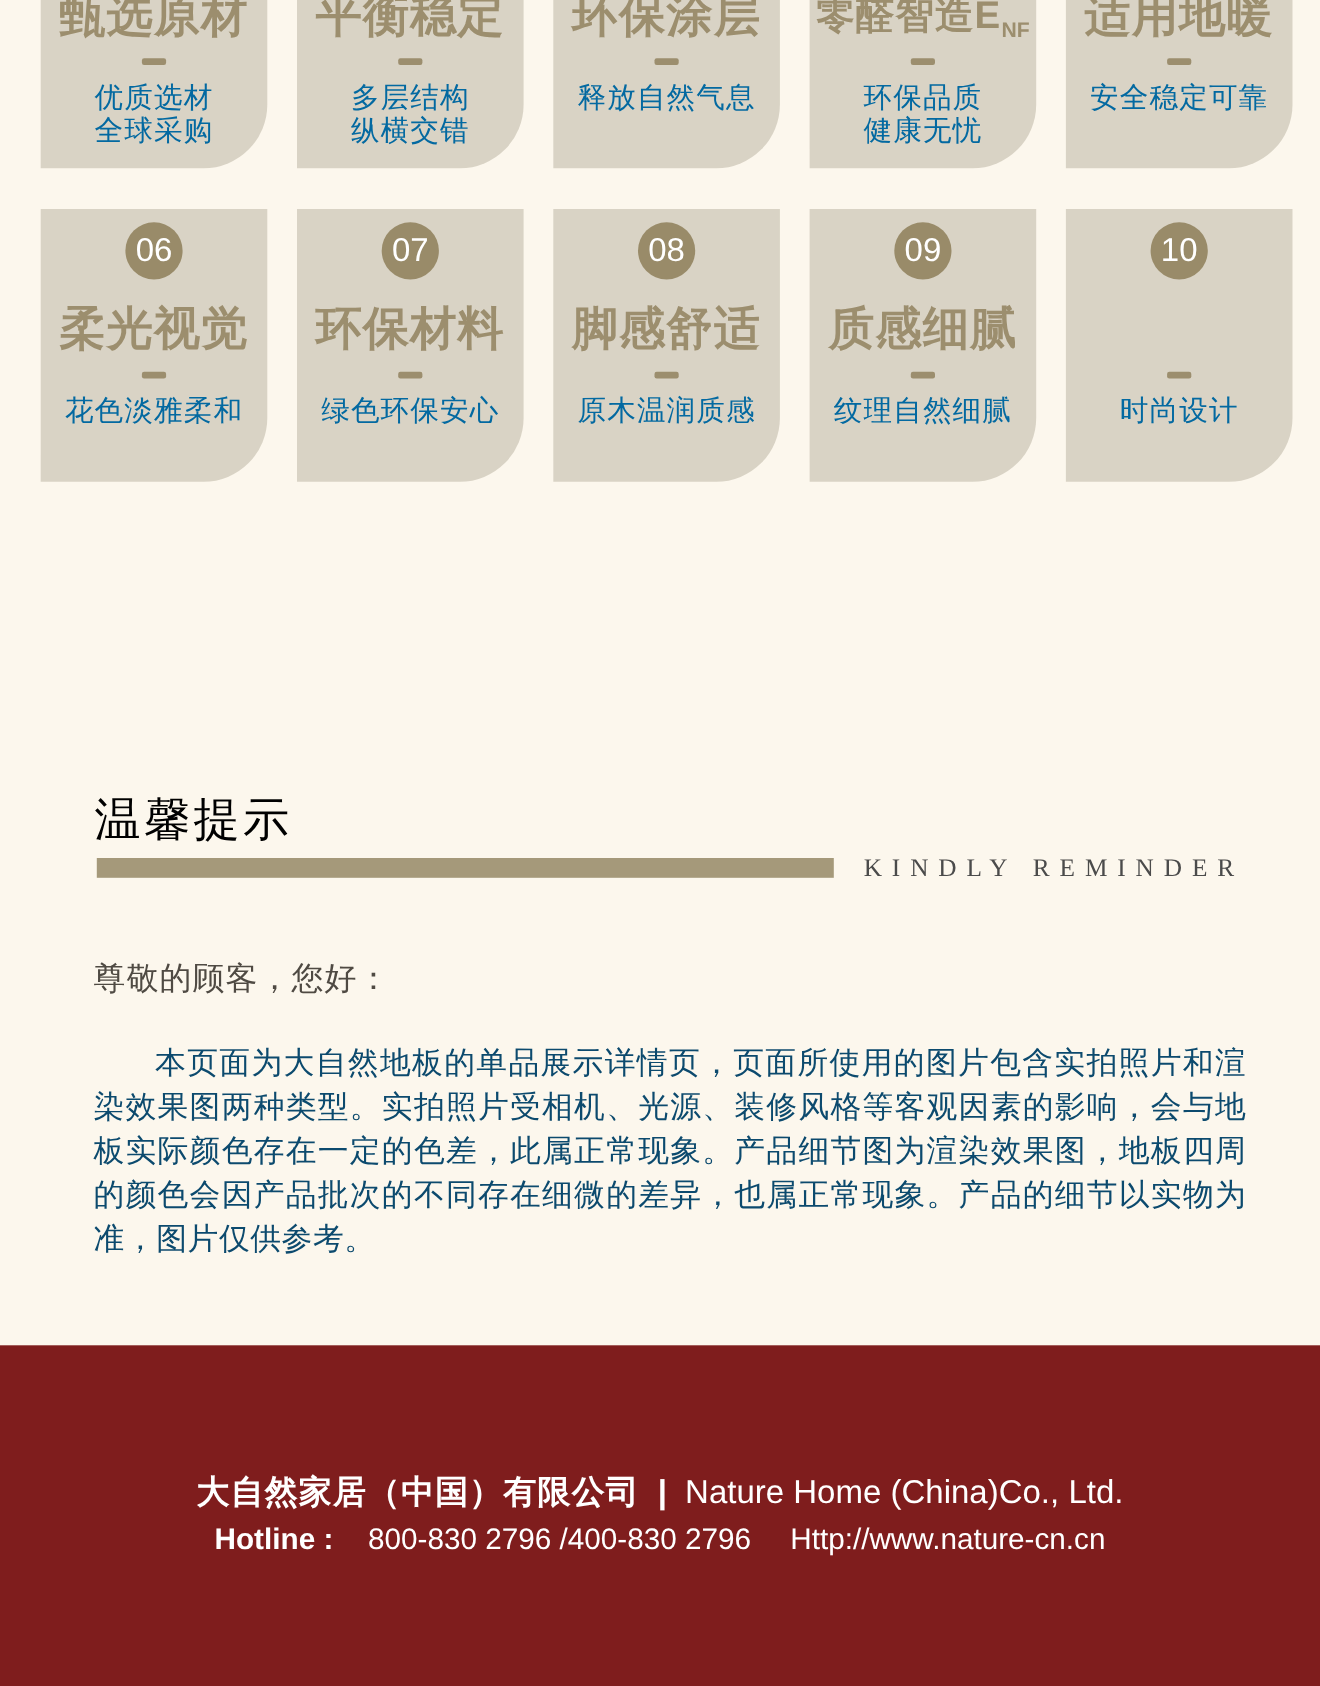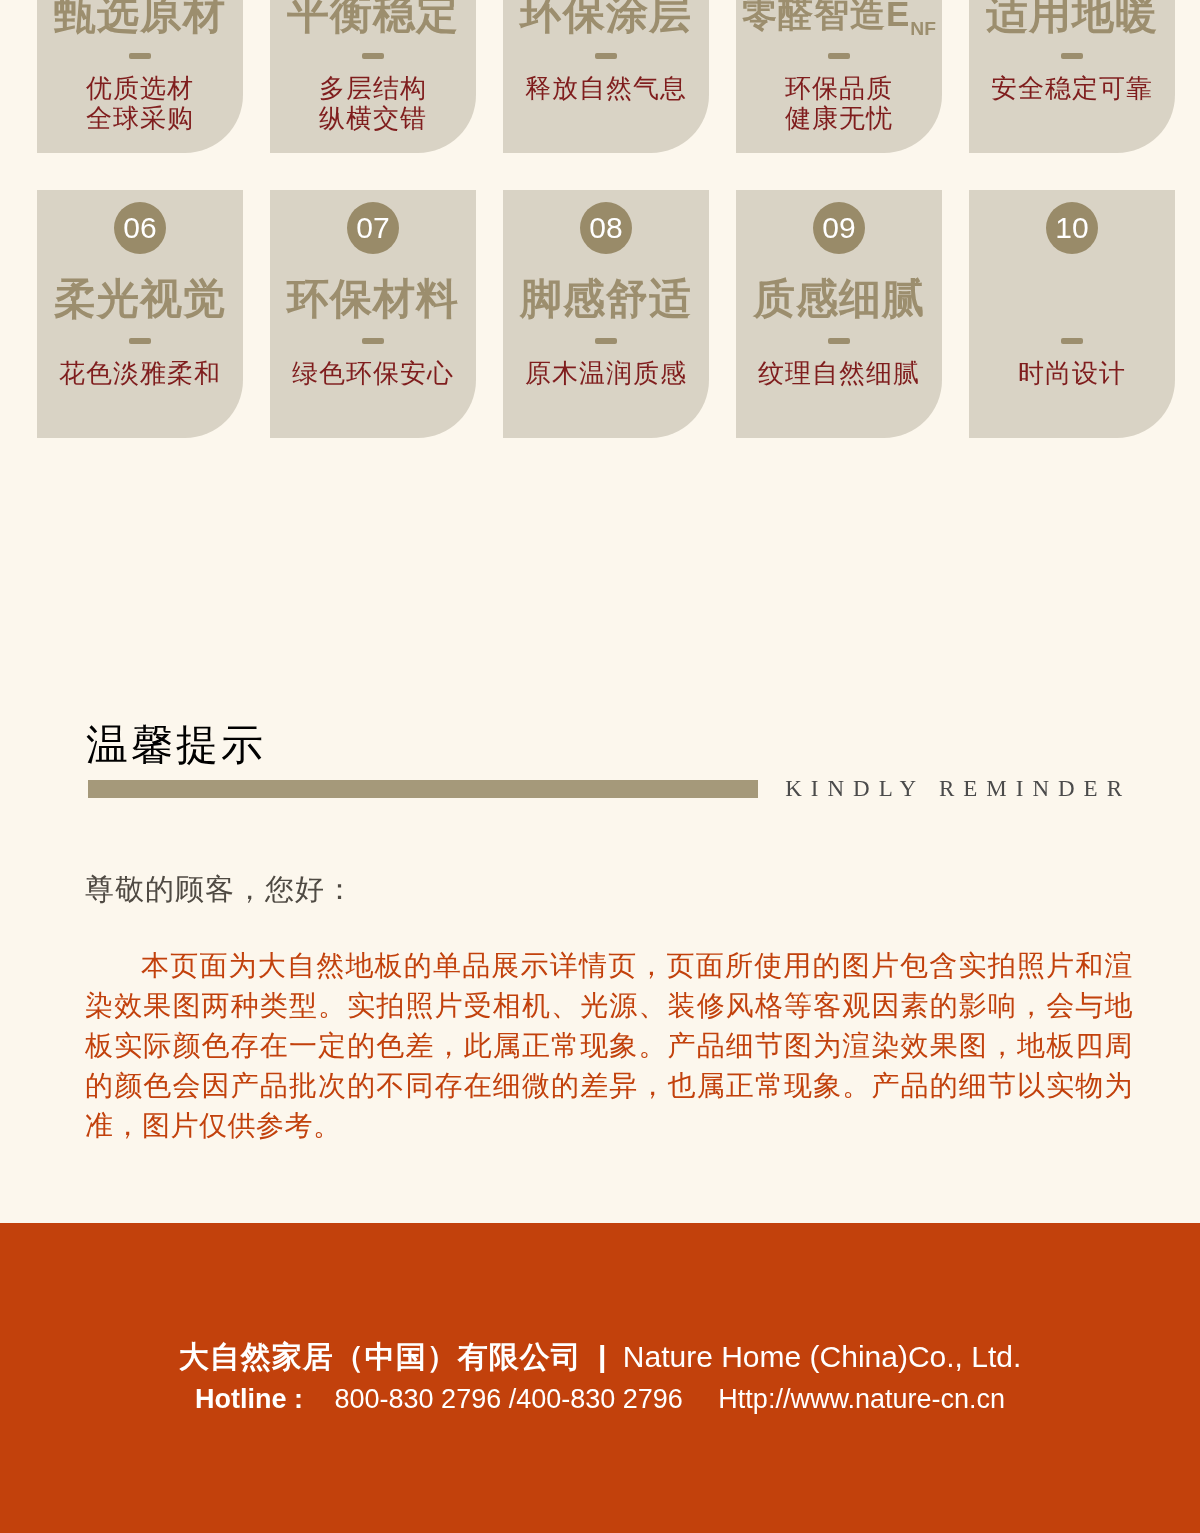--- a/index.html
+++ b/index.html
@@ -65,21 +65,21 @@
     width: 22px; height: 6px;
     border-radius: 2px;
     background: #9c8e6e;
   }
   .card-desc {
     position: absolute;
     top: 168px; left: 0;
     width: 100%;
     text-align: center;
     font-size: 26px; line-height: 30px;
-    color: #7f1d1d;
+    color: #0369a1;
     letter-spacing: 1px;
   }
   .card-desc span { display: block; }
 
   
   .reminder-heading {
     position: absolute;
     left: 86px; top: 722px;
     font-size: 42px; line-height: 46px;
     font-weight: 400;
@@ -108,30 +108,30 @@
     color: #4f4a43;
     letter-spacing: 1px;
   }
   .reminder-body {
     position: absolute;
     left: 85px; top: 946px;
     width: 1048px;
     font-size: 28px; line-height: 40px;
     text-align: justify;
     text-indent: 2em;
-    color: #c2410c;
+    color: #0c4a6e;
     letter-spacing: 0.5px;
   }
 
   
   .footer {
     position: absolute;
     left: 0; top: 1223px;
     width: 1200px; height: 310px;
-    background: #c2410c;
+    background: #7f1d1d;
     color: #ffffff;
     text-align: center;
   }
   .footer-line1 {
     margin-top: 116px;
     font-size: 30px; line-height: 36px;
     white-space: nowrap;
   }
   .footer-line1 .cn { font-weight: 700; letter-spacing: 1px; }
   .footer-line1 .sep { font-weight: 700; margin: 0 8px; }

